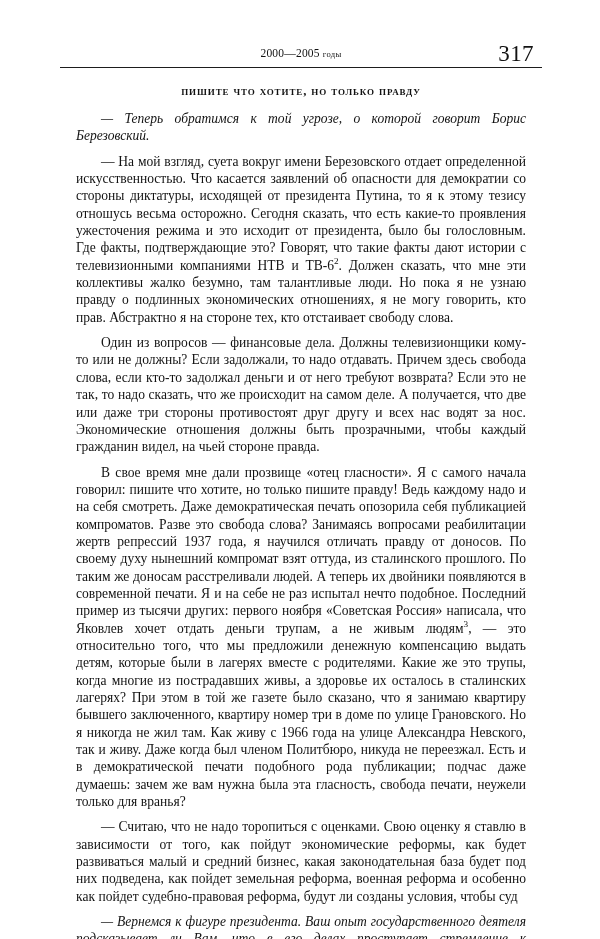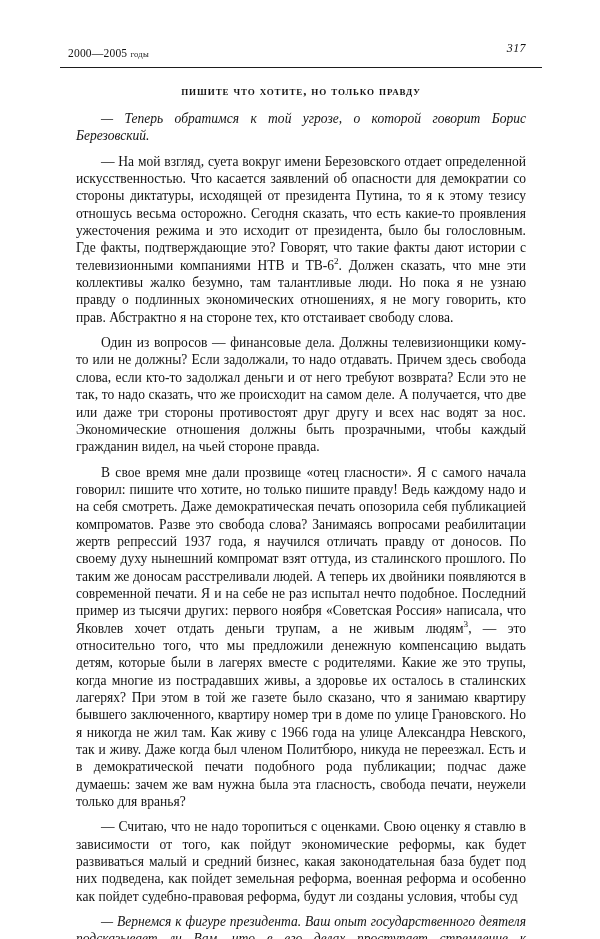--- a/index.html
+++ b/index.html
@@ -32,39 +32,38 @@
   
   .running-head {
     position: relative;
     height: 22px;
   }
   .rh-center {
     position: absolute;
     left: 0;
     right: 0;
     top: 1px;
-    text-align: left;
+    text-align: center;
     font-size: 11.5px;
     letter-spacing: 0.2px;
     white-space: nowrap;
   }
   .rh-center .rh-years {
     font-size: 11.5px;
   }
   .rh-center .rh-word {
     font-size: 8.6px;
     letter-spacing: 0.3px;
   }
   .rh-folio {
     position: absolute;
-    right: 8px;
+    right: 0;
     top: -5px;
-    font-size: 12px;
+    font-size: 23px;
     letter-spacing: 0.4px;
-    font-style: italic;
   }
   .rule {
     position: absolute;
     left: -8px;
     right: -8px;
     top: 21px;
     height: 1px;
     background: #1d1d1d;
   }
 

